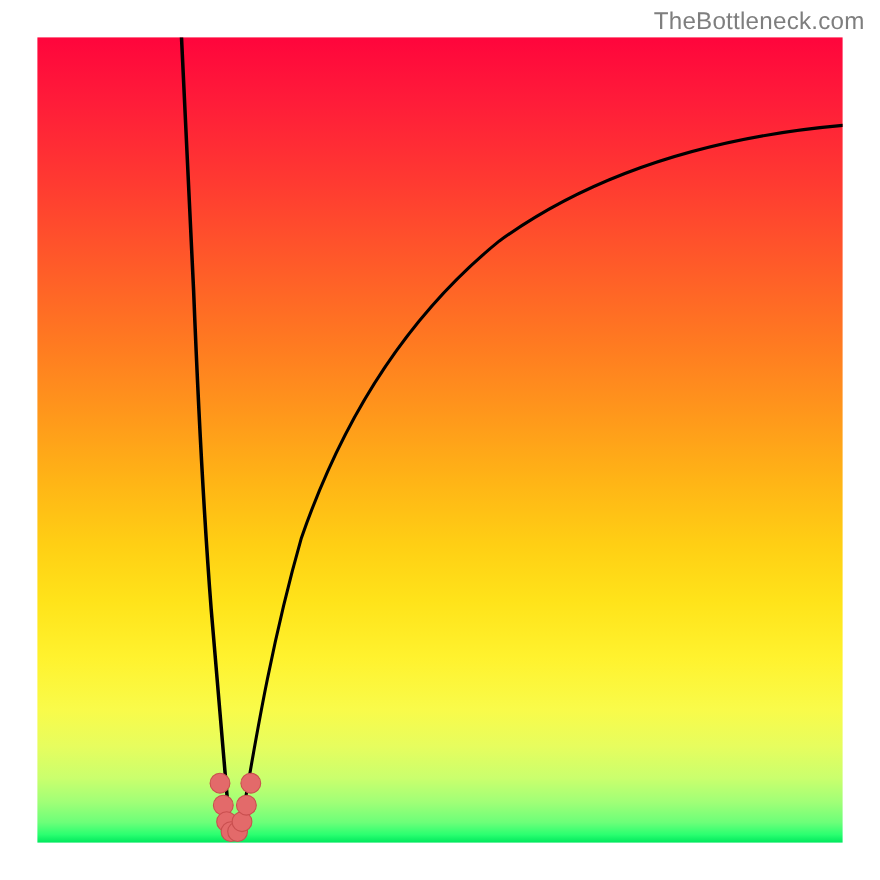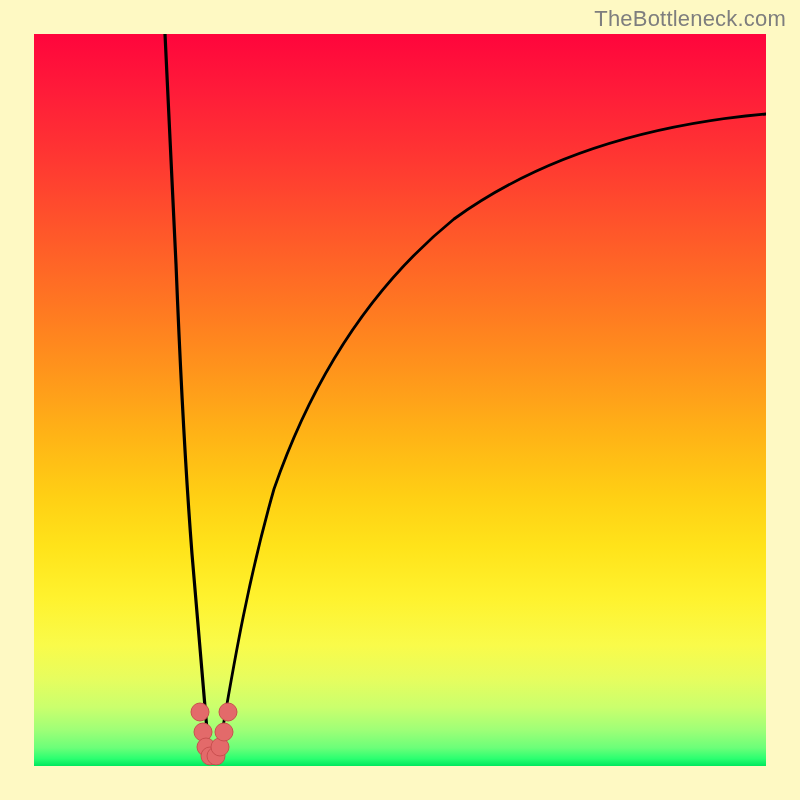--- a/index.html
+++ b/index.html
@@ -10,21 +10,21 @@
     background: #000;
     overflow: hidden;
     font-family: Arial, Helvetica, sans-serif;
   }
   .frame {
     position: absolute;
     left: 0;
     top: 0;
     width: 800px;
     height: 800px;
-    background: #fef9c3;
+    background: #ffffff;
   }
   .plot-area {
     position: absolute;
     left: 34px;
     top: 34px;
     width: 732px;
     height: 732px;
     
     background: linear-gradient(
       to bottom,

